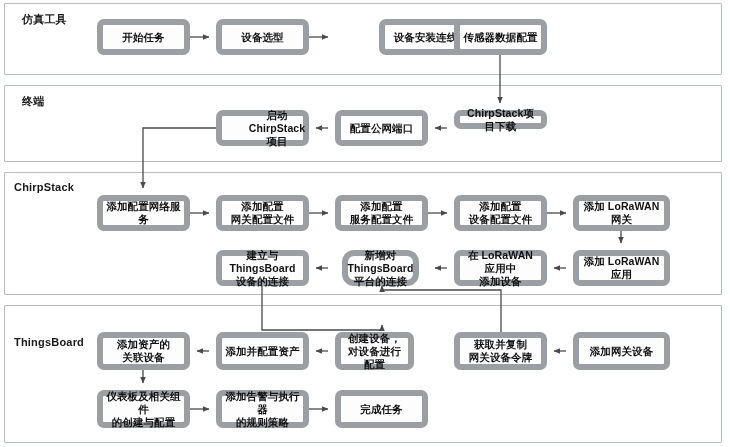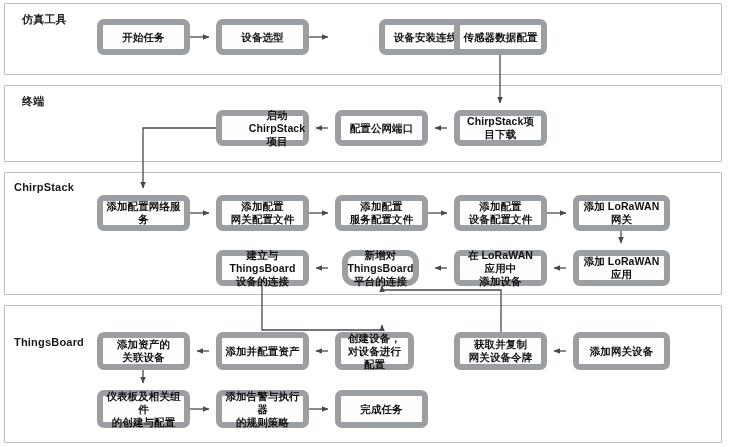--- a/index.html
+++ b/index.html
@@ -117,21 +117,21 @@
       </div>
       <div class="node" style="left: 454px; top: 19px; width: 93px; height: 36px; border-color: rgb(155, 158, 163);">
         <span>传感器数据配置</span>
       </div>
       <div class="node" style="left: 216px; top: 110px; width: 93px; height: 36px; border-color: rgb(155, 158, 163); padding-left: 32px;">
         <span>启动ChirpStack项目</span>
       </div>
       <div class="node" style="left: 335px; top: 110px; width: 93px; height: 36px; border-color: rgb(155, 158, 163);">
         <span>配置公网端口</span>
       </div>
-      <div class="node" style="left: 454px; top: 110px; width: 93px; height: 36px; border-color: rgb(155, 158, 163);">
+      <div class="node" style="left: 454px; top: 110px; width: 93px; height: 19px; border-color: rgb(155, 158, 163);">
         <span>ChirpStack项目下载</span>
       </div>
       <div class="node" style="left: 97px; top: 195px; width: 93px; height: 36px; border-color: rgb(155, 158, 163);">
         <span>添加配置网络服务</span>
       </div>
       <div class="node" style="left: 216px; top: 195px; width: 93px; height: 36px; border-color: rgb(155, 158, 163);">
         <span>添加配置
 网关配置文件</span>
       </div>
       <div class="node" style="left: 335px; top: 195px; width: 93px; height: 36px; border-color: rgb(155, 158, 163);">

